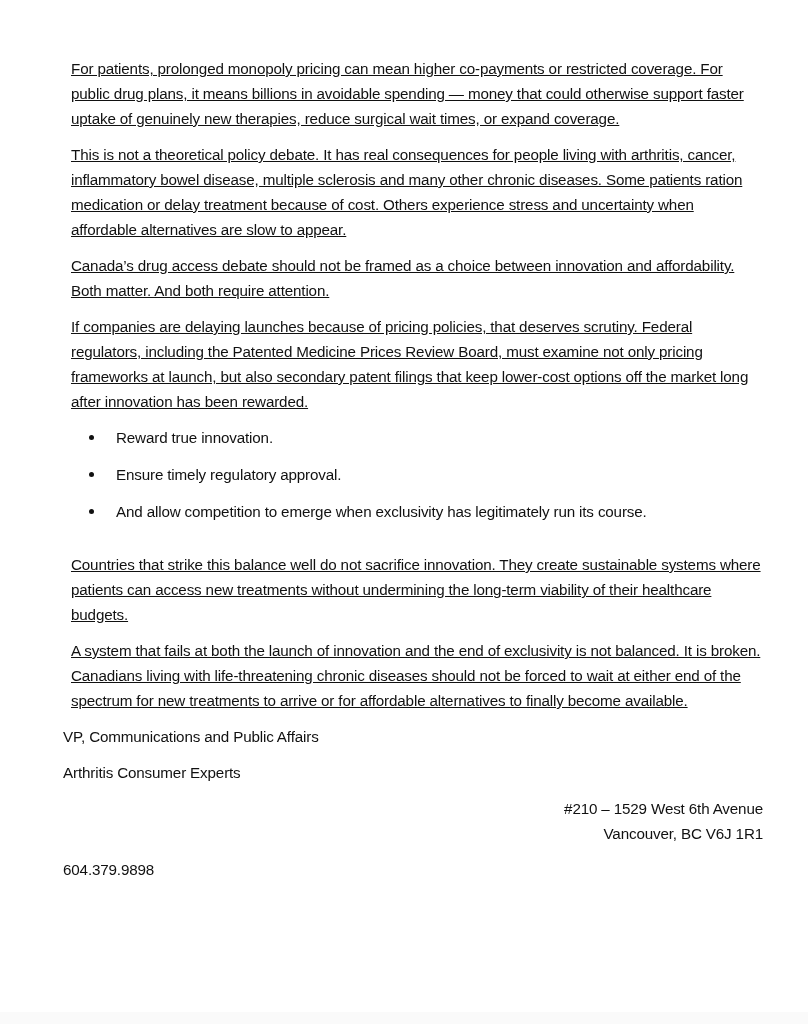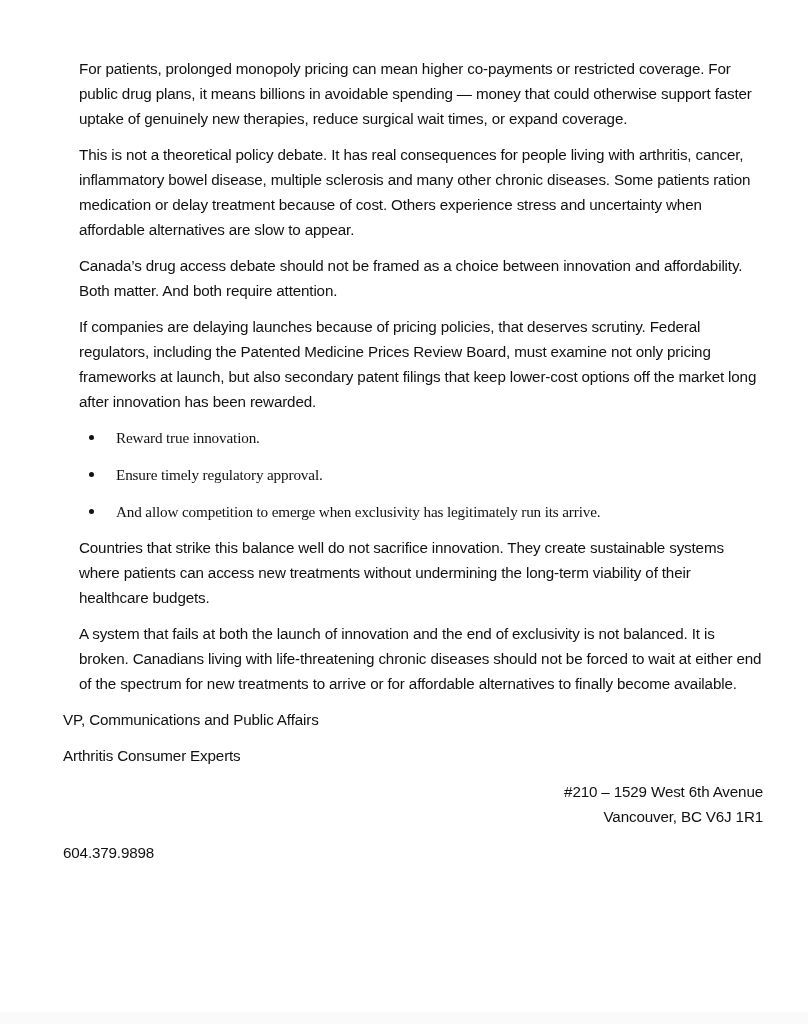--- a/index.html
+++ b/index.html
@@ -18,27 +18,27 @@
     .page {
       position: absolute;
       left: 63px;
       top: 56px;
       width: 700px;
       font-size: 15.2px;
       line-height: 25px;
       letter-spacing: -0.15px;
     }
     .para {
-      margin: 0 0 11px 16px;
+      margin: 0 0 11px 8px;
+      text-decoration: underline;
     }
     .bullets {
       list-style: none;
-      margin: 0 0 11px 0;
+      margin: 0 0 28px 0;
       padding: 0;
-      font-family: Liberation Serif, serif;
     }
     .bullet-item {
       position: relative;
       padding-left: 53px;
       margin: 0 0 12px 0;
     }
     .bullet-item:last-child {
       margin-bottom: 0;
     }
     .bullet-dot {
@@ -83,21 +83,21 @@
     <li class="bullet-item">
       <span class="bullet-dot"></span>
       <span>Reward true innovation.</span>
     </li>
     <li class="bullet-item">
       <span class="bullet-dot"></span>
       <span>Ensure timely regulatory approval.</span>
     </li>
     <li class="bullet-item">
       <span class="bullet-dot"></span>
-      <span>And allow competition to emerge when exclusivity has legitimately run its arrive.</span>
+      <span>And allow competition to emerge when exclusivity has legitimately run its course.</span>
     </li>
   </ul>
 
   <p class="para">Countries that strike this balance well do not sacrifice innovation. They create sustainable systems where patients can access new treatments without undermining the long-term viability of their healthcare budgets.</p>
   <p class="para">A system that fails at both the launch of innovation and the end of exclusivity is not balanced. It is broken. Canadians living with life-threatening chronic diseases should not be forced to wait at either end of the spectrum for new treatments to arrive or for affordable alternatives to finally become available.</p>
 
   <div class="signature">
     <p class="sig-line">VP, Communications and Public Affairs</p>
     <p class="sig-line">Arthritis Consumer Experts</p>
     <p class="address">

